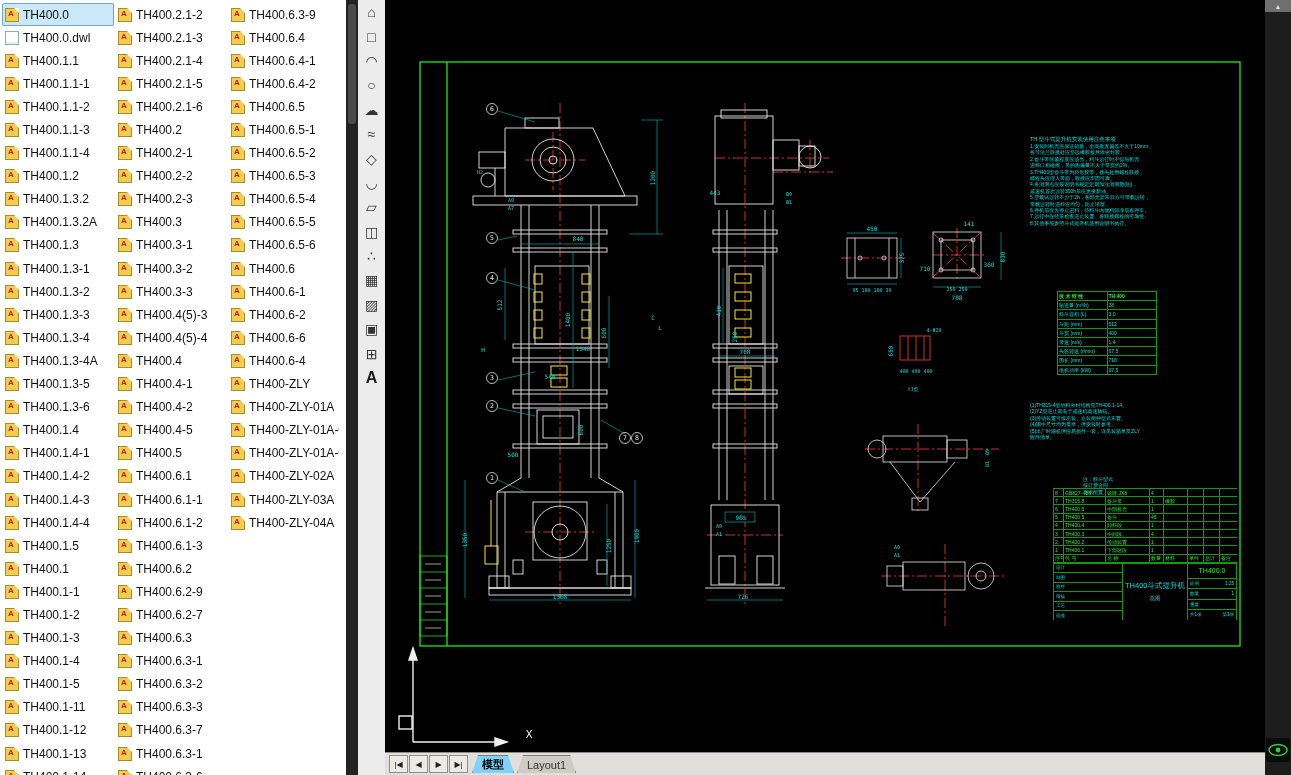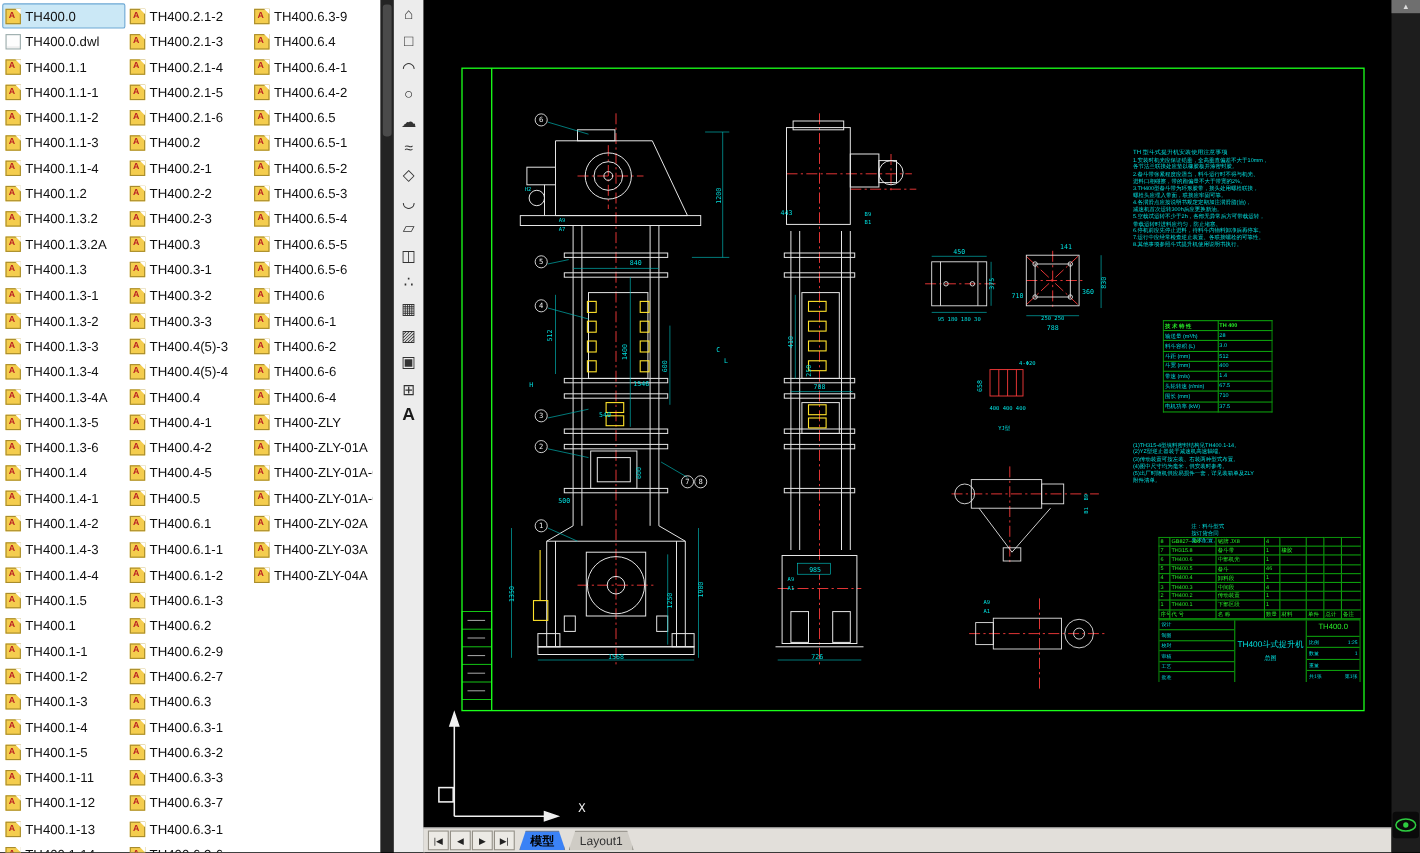--- a/index.html
+++ b/index.html
@@ -65,21 +65,21 @@
   .tbk-cell:last-child{border-bottom:none;}
 
   
   .bottom-bar{position:absolute;left:385px;top:752px;width:880px;height:23px;background:#e2dfda;
               border-top:1px solid #8a8a8a;display:flex;align-items:center;padding-left:4px;box-sizing:border-box;}
   .nav-btn{width:17px;height:16px;margin-right:1px;background:#eceae5;border:1px solid #938f86;
            font-size:8px;display:flex;align-items:center;justify-content:center;color:#222;}
   .tab{height:17px;padding:0 9px;font-size:11px;display:flex;align-items:center;margin-left:3px;
        border:1px solid #7d7a72;border-bottom:none;background:#cfccc5;color:#333;
        clip-path:polygon(6px 0,calc(100% - 6px) 0,100% 100%,0 100%);}
-  .tab.active{background:#3b82f6;font-weight:bold;color:#000;}
+  .tab.active{background:#7dd3fc;font-weight:bold;color:#000;}
 
   
   .right-strip{position:absolute;left:1265px;top:0;width:26px;height:775px;background:#1d1d1d;}
   .right-strip .scroll-top{position:absolute;left:0;top:0;width:26px;height:12px;background:#6f6f6f;
         color:#ddd;font-size:7px;display:flex;align-items:center;justify-content:center;}
   .eye-btn{position:absolute;left:1px;top:738px;width:24px;height:24px;background:#0a0a0a;
            display:flex;align-items:center;justify-content:center;border-radius:3px;}
 </style>
 </head>
 <body>

